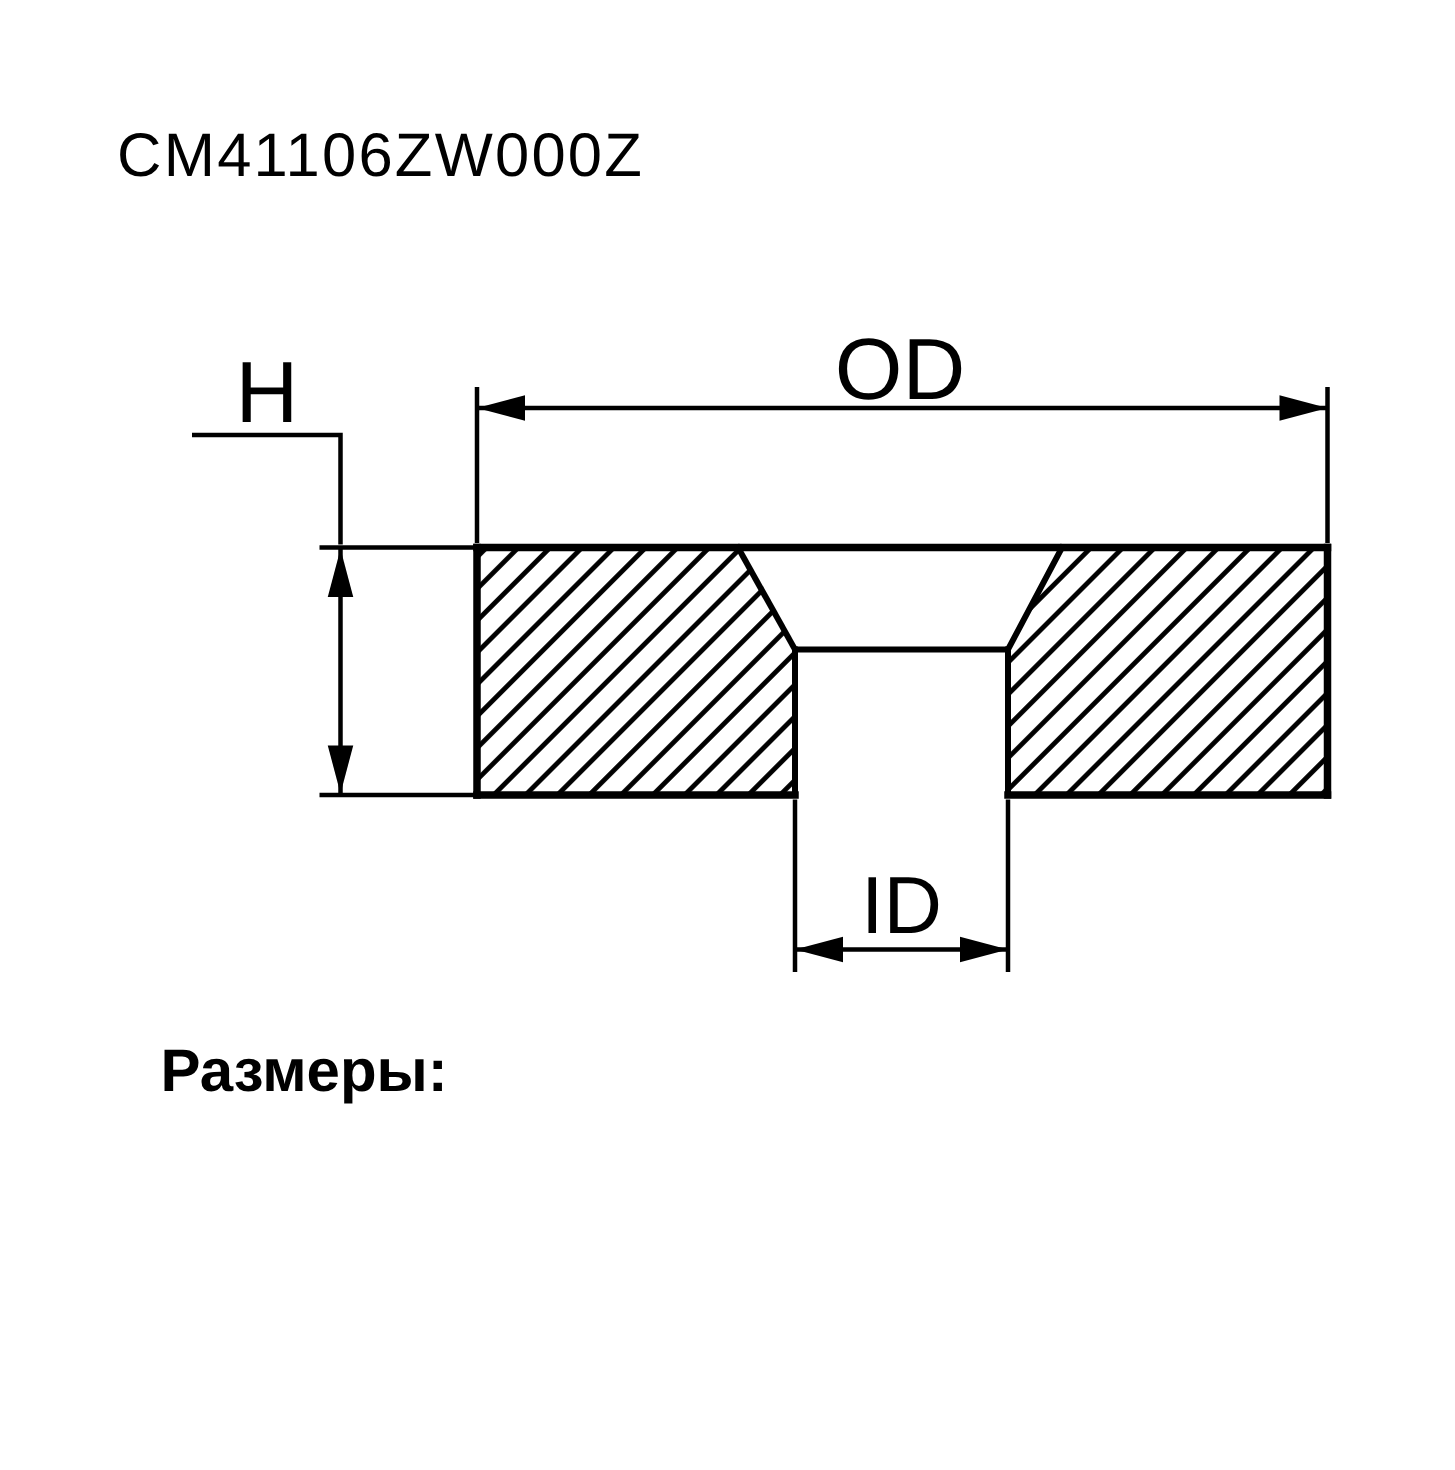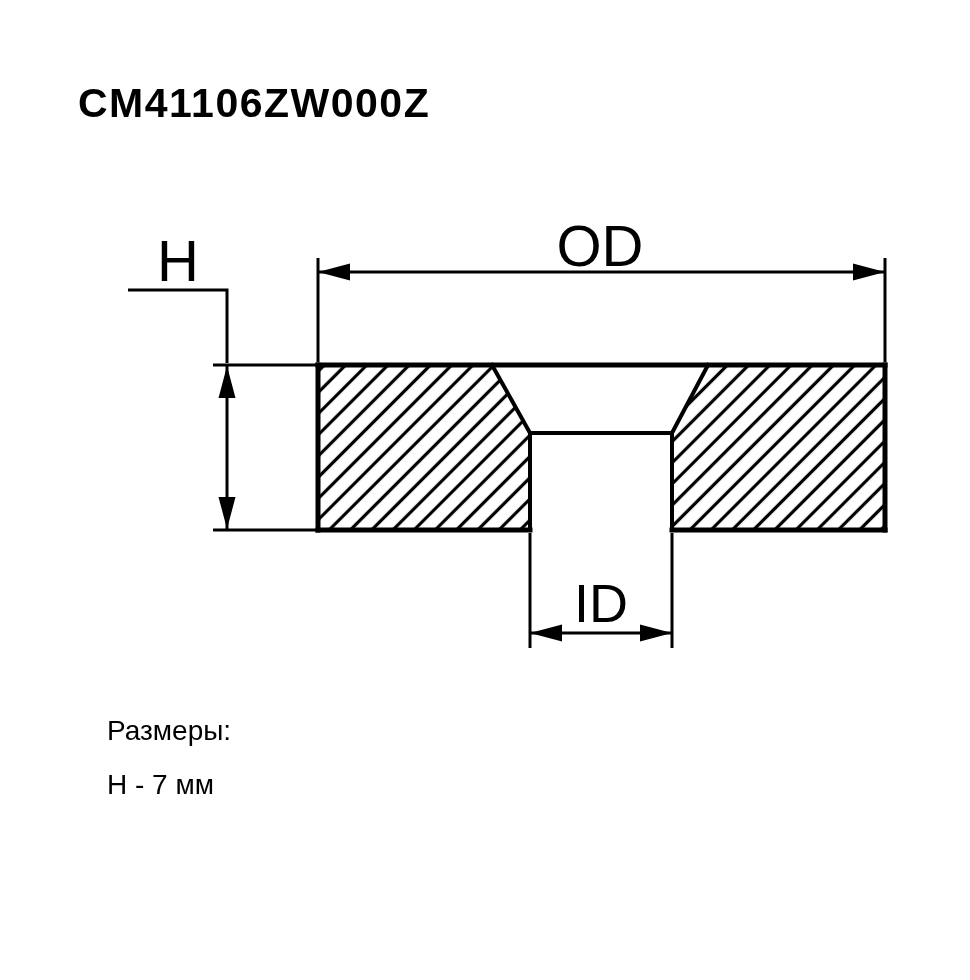--- a/index.html
+++ b/index.html
@@ -10,21 +10,21 @@
     position: relative;
     font-family: "Liberation Sans", sans-serif;
     color: var(--ink);
     overflow: hidden;
   }
   .title {
     position: absolute;
     left: 78px;
     top: 80px;
     font-size: 41px;
-    font-weight: 700;
+    font-weight: 400;
     letter-spacing: 1.5px;
     white-space: nowrap;
   }
   .drawing-svg {
     position: absolute;
     left: 0; top: 0;
     width: 970px; height: 980px;
   }
   .ln-thick { stroke: var(--ink); stroke-width: 5; stroke-linecap: square; fill: none; }
   .ln-med   { stroke: var(--ink); stroke-width: 4; stroke-linecap: square; fill: none; }
@@ -34,23 +34,23 @@
   .dim-label {
     font-family: "Liberation Sans", sans-serif;
     fill: var(--ink);
     font-weight: 400;
   }
   .dim-label.big { font-size: 58px; }
   .dim-label.mid { font-size: 54px; }
   .specs {
     position: absolute;
     left: 107px;
-    top: 704px;
-    font-size: 28px;
-    font-weight: 400;
+    top: 688px;
+    font-size: 40px;
+    font-weight: 700;
     line-height: 53.5px;
     white-space: nowrap;
   }
 </style>
 </head>
 <body>
 
 <div class="title">CM41106ZW000Z</div>
 
 <svg class="drawing-svg" viewBox="0 0 970 980" xmlns="http://www.w3.org/2000/svg">
@@ -101,14 +101,13 @@
     <line class="ln-thin" x1="672" y1="533" x2="672" y2="648"></line>
     <line class="ln-thin" x1="530" y1="633" x2="672" y2="633"></line>
     <polygon class="arrow" points="530,633 562,624.5 562,641.5"></polygon>
     <polygon class="arrow" points="672,633 640,624.5 640,641.5"></polygon>
     <text class="dim-label mid" x="601" y="622" text-anchor="middle">ID</text>
   </g>
 </svg>
 
 <div class="specs">
   <div>Размеры:</div>
-  <div>H - 7 мм</div>
 </div>
 
 </body></html>

